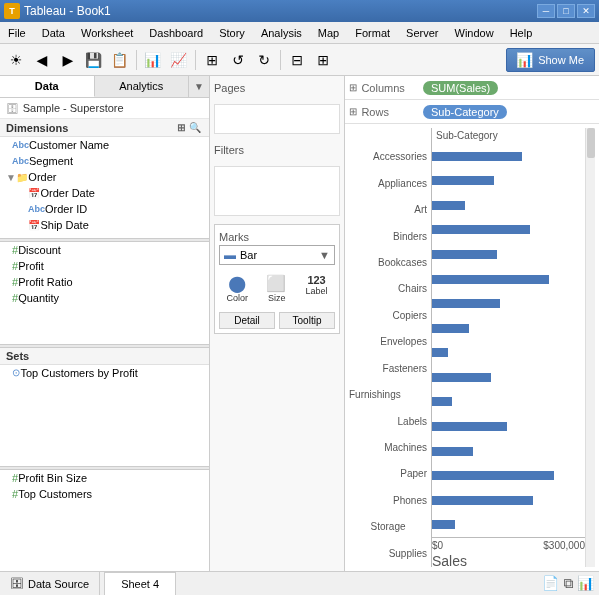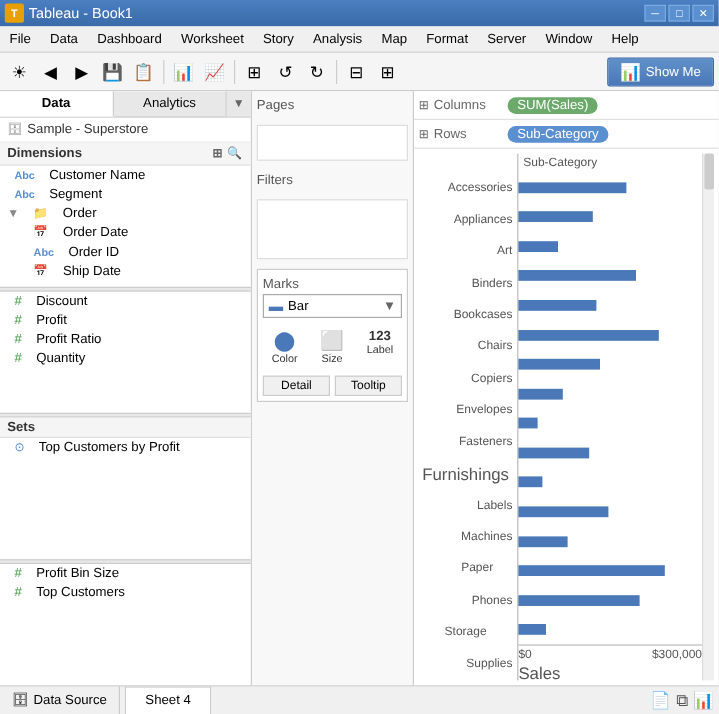--- a/index.html
+++ b/index.html
@@ -34,21 +34,21 @@
     .panel-tab-arrow { width: 20px; background: #e8e8e8; display: flex; align-items: center; justify-content: center; cursor: pointer; color: #666; font-size: 10px; }
 
     .data-source-label { padding: 4px 6px; font-size: 11px; color: #333; display: flex; align-items: center; gap: 4px; border-bottom: 1px solid #e8e8e8; }
     .ds-icon { color: #888; font-size: 10px; }
 
     .section-header { padding: 2px 6px; font-size: 11px; font-weight: bold; color: #333; display: flex; align-items: center; justify-content: space-between; background: #f5f5f5; border-bottom: 1px solid #e0e0e0; }
     .section-icons { display: flex; gap: 2px; }
     .section-icon { cursor: pointer; color: #666; font-size: 10px; padding: 1px; }
 
     .dim-list { overflow-y: auto; flex: 1; }
-    .dim-item { padding: 2px 6px 2px 12px; display: flex; align-items: center; gap: 12px; cursor: pointer; font-size: 11px; }
+    .dim-item { padding: 2px 6px 2px 12px; display: flex; align-items: center; gap: 0; cursor: pointer; font-size: 11px; }
     .dim-item.indent2 { padding-left: 28px; }
     .abc-icon { color: #5a8fd0; font-size: 9px; font-weight: bold; }
     .cal-icon { color: #5a8fd0; font-size: 10px; }
     .hash-icon { color: #4a9a4a; font-size: 11px; }
     .hash-icon2 { color: #4a9a4a; font-size: 11px; }
     .folder-icon { color: #e8a000; font-size: 10px; }
 
     .section-divider { height: 4px; background: #e8e8e8; border-top: 1px solid #ccc; border-bottom: 1px solid #ccc; }
 
     
@@ -90,22 +90,22 @@
   <div class="title-bar-controls">
     <div class="title-btn">─</div>
     <div class="title-btn">□</div>
     <div class="title-btn">✕</div>
   </div>
 </div>
 
 <div class="menu-bar">
   <div class="menu-item">File</div>
   <div class="menu-item">Data</div>
+  <div class="menu-item">Worksheet</div>
   <div class="menu-item">Dashboard</div>
-  <div class="menu-item">Worksheet</div>
   <div class="menu-item">Story</div>
   <div class="menu-item">Analysis</div>
   <div class="menu-item">Map</div>
   <div class="menu-item">Format</div>
   <div class="menu-item">Server</div>
   <div class="menu-item">Window</div>
   <div class="menu-item">Help</div>
 </div>
 
 <div class="toolbar">
@@ -286,24 +286,24 @@
         <div style="display:flex;flex-direction:column;width:82px;justify-content:space-around;padding-top:16px;">
           <div style="font-size:10px;color:#555;text-align:right;padding-right:4px;height:12px;line-height:12px;">Accessories</div>
           <div style="font-size:10px;color:#555;text-align:right;padding-right:4px;height:12px;line-height:12px;">Appliances</div>
           <div style="font-size:10px;color:#555;text-align:right;padding-right:4px;height:12px;line-height:12px;">Art</div>
           <div style="font-size:10px;color:#555;text-align:right;padding-right:4px;height:12px;line-height:12px;">Binders</div>
           <div style="font-size:10px;color:#555;text-align:right;padding-right:4px;height:12px;line-height:12px;">Bookcases</div>
           <div style="font-size:10px;color:#555;text-align:right;padding-right:4px;height:12px;line-height:12px;">Chairs</div>
           <div style="font-size:10px;color:#555;text-align:right;padding-right:4px;height:12px;line-height:12px;">Copiers</div>
           <div style="font-size:10px;color:#555;text-align:right;padding-right:4px;height:12px;line-height:12px;">Envelopes</div>
           <div style="font-size:10px;color:#555;text-align:right;padding-right:4px;height:12px;line-height:12px;">Fasteners</div>
-          <div style="font-size:14px;color:#555;text-align:center;padding-right:4px;height:12px;line-height:12px;">Furnishings</div>
+          <div style="font-size:10px;color:#555;text-align:left;padding-right:4px;height:12px;line-height:12px;">Furnishings</div>
           <div style="font-size:10px;color:#555;text-align:right;padding-right:4px;height:12px;line-height:12px;">Labels</div>
           <div style="font-size:10px;color:#555;text-align:right;padding-right:4px;height:12px;line-height:12px;">Machines</div>
-          <div style="font-size:10px;color:#555;text-align:right;padding-right:20px;height:12px;line-height:12px;">Paper</div>
+          <div style="font-size:10px;color:#555;text-align:right;padding-right:4px;height:12px;line-height:12px;">Paper</div>
           <div style="font-size:10px;color:#555;text-align:right;padding-right:4px;height:12px;line-height:12px;">Phones</div>
           <div style="font-size:10px;color:#555;text-align:center;padding-right:4px;height:12px;line-height:12px;">Storage</div>
           <div style="font-size:10px;color:#555;text-align:right;padding-right:4px;height:12px;line-height:12px;">Supplies</div>
         </div>
 
         <div style="flex:1;border-left:1px solid #bbb;padding-top:16px;position:relative;">
           <div style="position:absolute;top:0;left:0;right:10px;font-size:10px;color:#555;padding:2px 4px;">Sub-Category</div>
           <div id="bars-area" style="display:flex;flex-direction:column;justify-content:space-around;height:calc(100% - 30px);">
 
           <div style="display: flex; align-items: center; height: 12px; margin: 1px 0px;">

